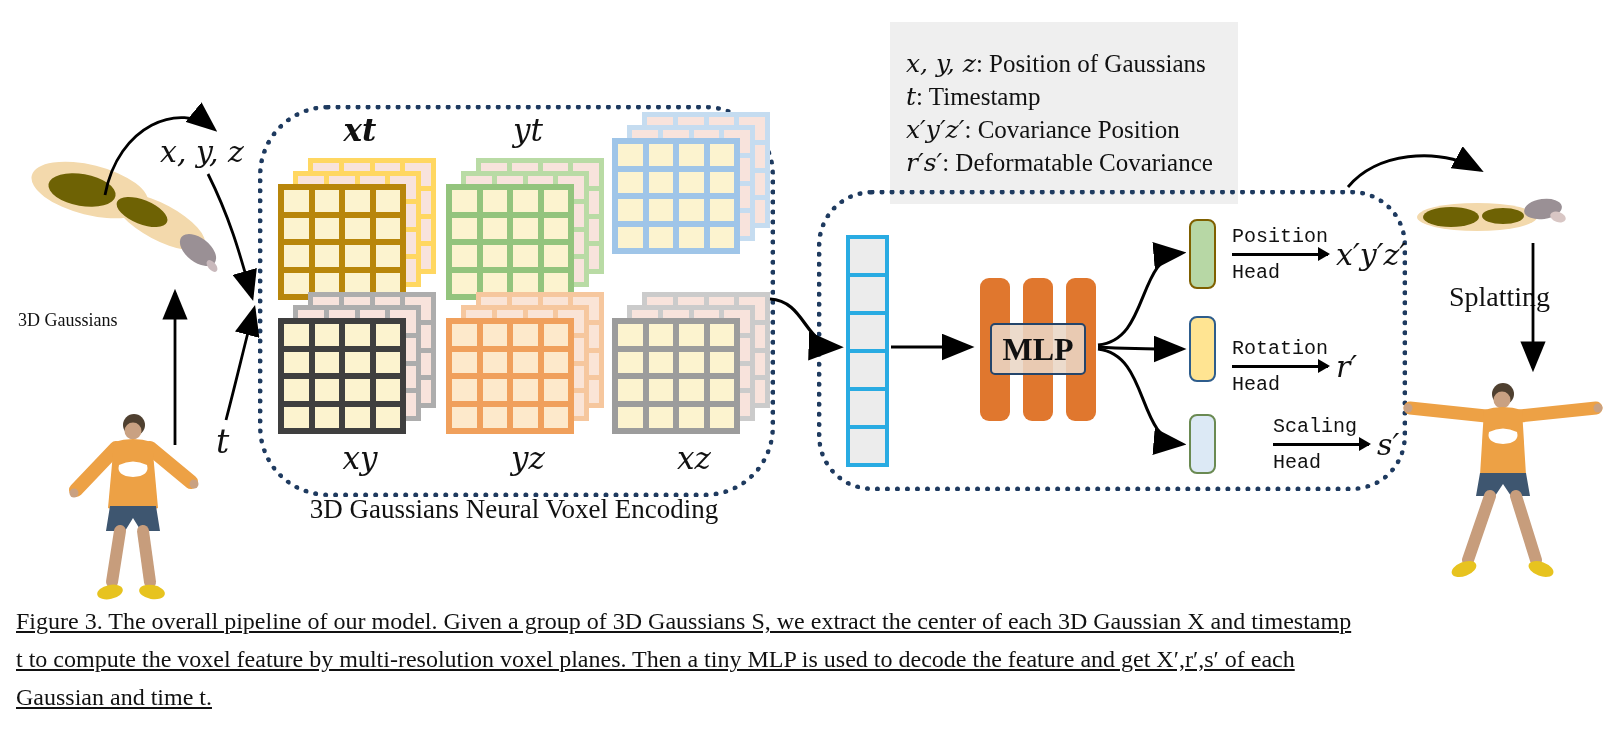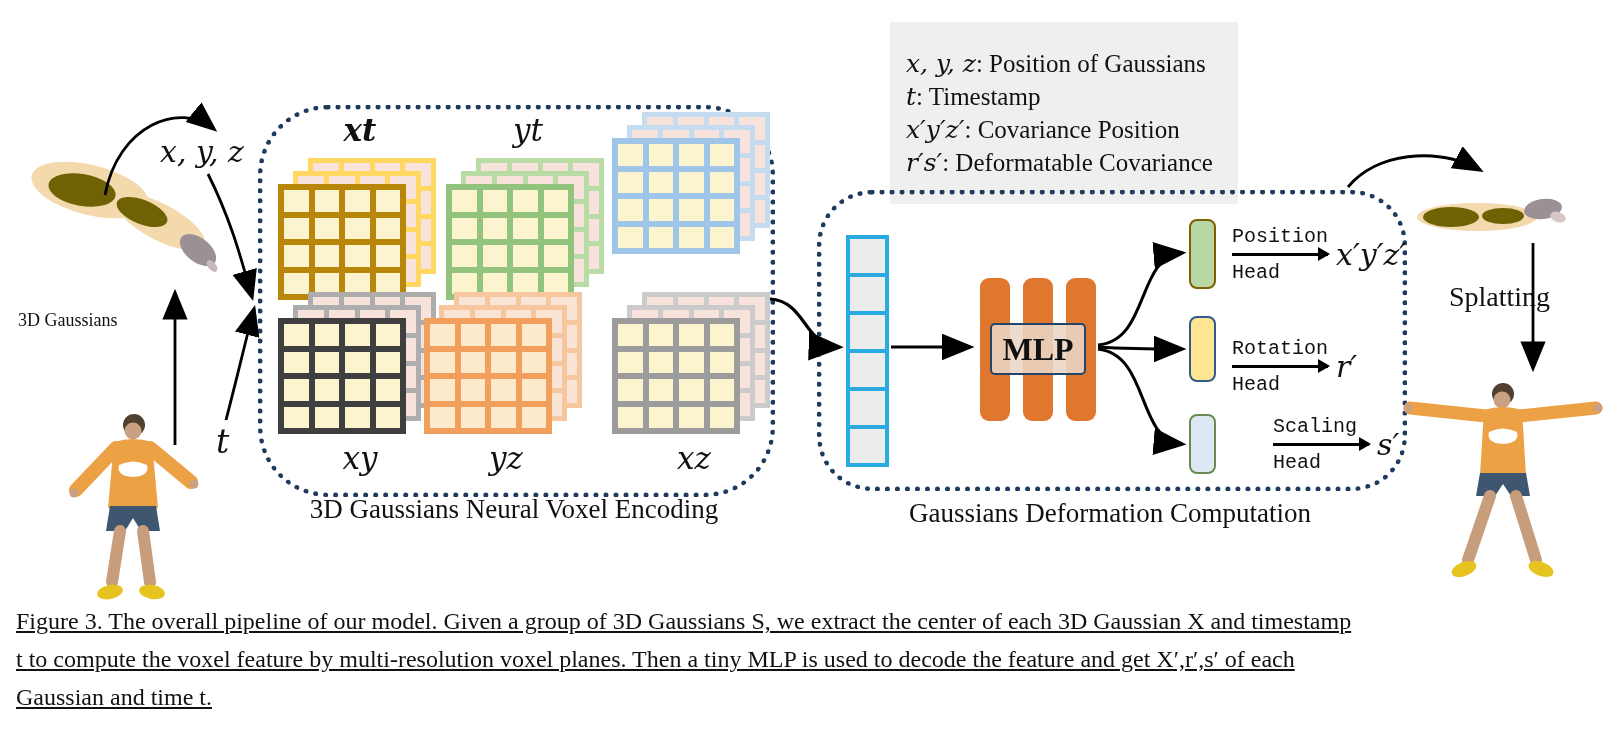--- a/index.html
+++ b/index.html
@@ -332,21 +332,21 @@
           <div class="cell"></div>
           <div class="cell"></div>
           <div class="cell"></div>
           <div class="cell"></div>
           <div class="cell"></div>
           <div class="cell"></div>
         </div>
     </div>
     <div class="plane-label">xy</div>
   </div>
-  <div class="plane" style="left:424px;top:292px;">
+  <div class="plane" style="left:446px;top:292px;">
     <div class="grid-stack" style="--fb: #F0A05C; --fc: #FDE9CB; --bb: #F6C79E; --bc: #FAE4D6;">
       <div class="grid-layer back2">
           <div class="cell"></div>
           <div class="cell"></div>
           <div class="cell"></div>
           <div class="cell"></div>
           <div class="cell"></div>
           <div class="cell"></div>
           <div class="cell"></div>
           <div class="cell"></div>
@@ -459,21 +459,20 @@
   </div>
 
   <div id="legend" class="abs" style="background: rgb(239, 239, 239);">
     <div class="legend-item"><span class="lmath">x, y, z</span><span>: Position of Gaussians</span></div>
     <div class="legend-item"><span class="lmath">t</span><span>: Timestamp</span></div>
     <div class="legend-item"><span class="lmath">x′y′z′</span><span>: Covariance Position</span></div>
     <div class="legend-item"><span class="lmath">r′s′</span><span>: Deformatable Covariance</span></div>
   </div>
 
   <div id="deform-box" class="dotbox" style="border-color: rgb(30, 58, 95);"></div>
-  <div class="box-title" style="left:860px;top:498px;width:500px;">Gaussians Deformation Computation</div>
 
   <div id="feature-vector" class="abs" style="background: rgb(41, 171, 226);">
       <div class="vcell" style="background: rgb(236, 236, 236);"></div>
       <div class="vcell" style="background: rgb(236, 236, 236);"></div>
       <div class="vcell" style="background: rgb(236, 236, 236);"></div>
       <div class="vcell" style="background: rgb(236, 236, 236);"></div>
       <div class="vcell" style="background: rgb(236, 236, 236);"></div>
       <div class="vcell" style="background: rgb(236, 236, 236);"></div>
     </div>
 

